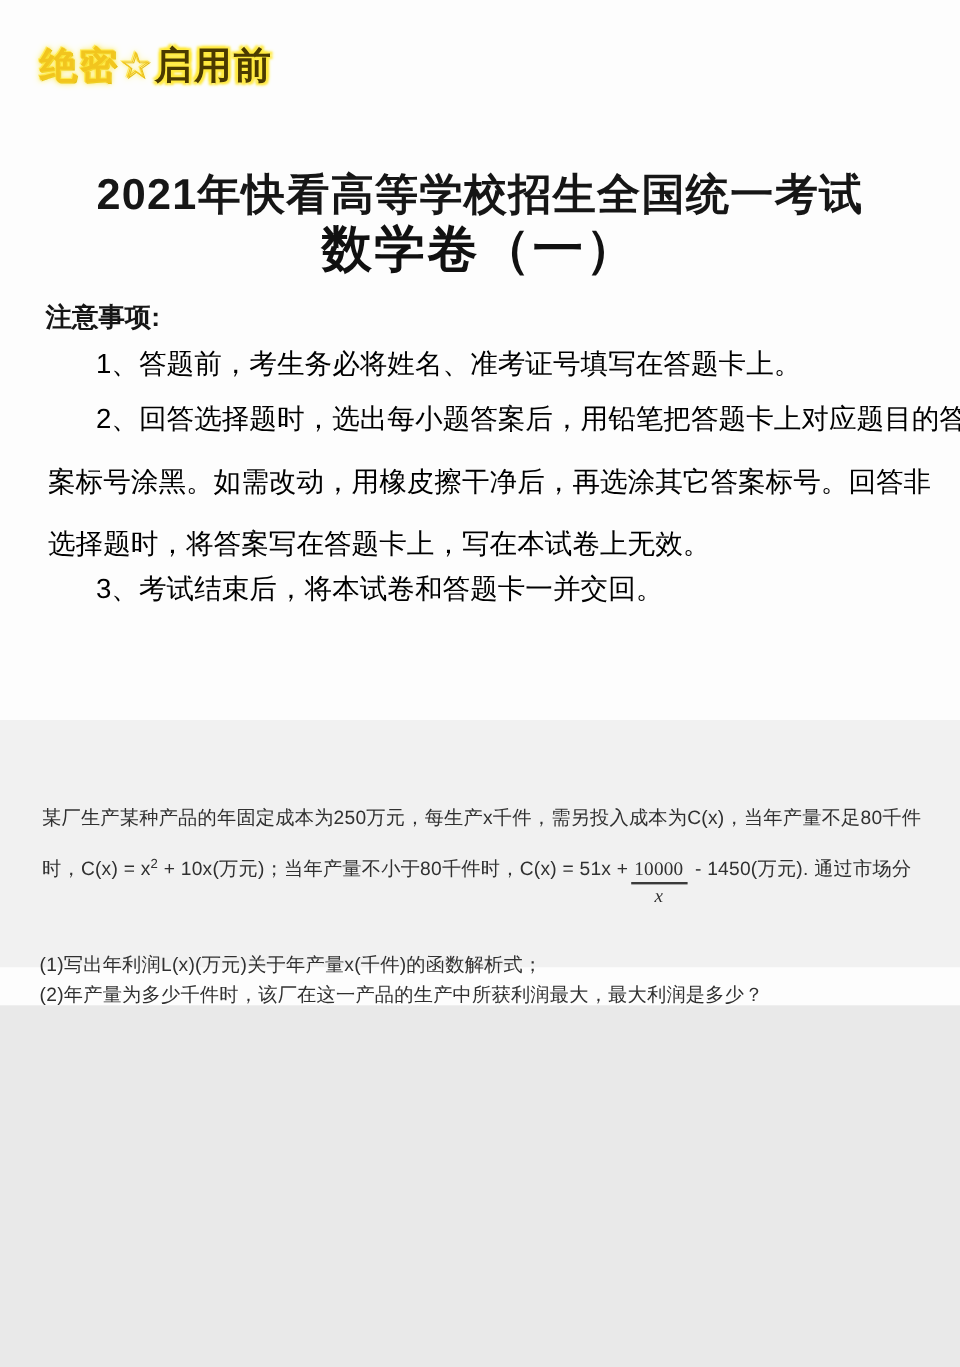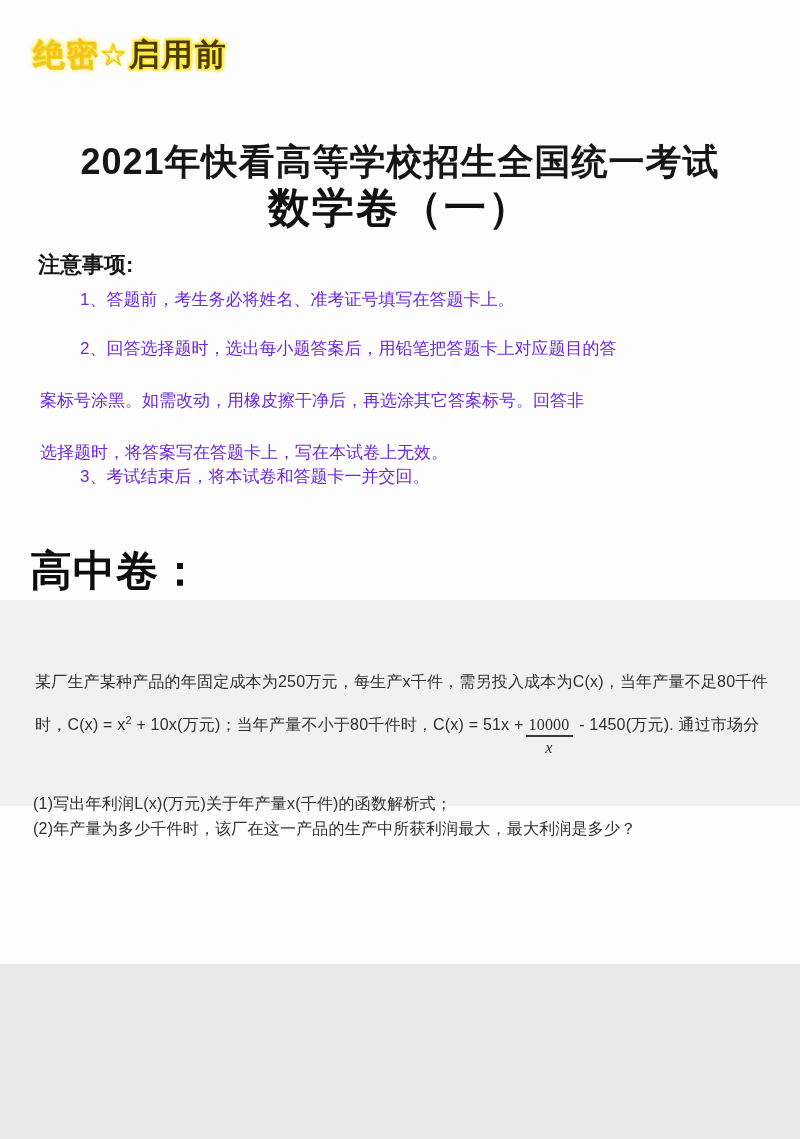--- a/index.html
+++ b/index.html
@@ -1,18 +1,18 @@
 <!DOCTYPE html>
 <html lang="zh"><head>
 <meta charset="utf-8">
 <style>
   html,body{margin:0;padding:0;background:#e9e9e9;}
   .page{
     position:relative;
-    width:800px;height:964px;
+    width:800px;height:838px;
     margin:0 auto;
     background:#fdfdfd;
     overflow:hidden;
     font-family:"Liberation Sans","DejaVu Sans",sans-serif;
     color:#1f1f1f;
   }
   
   .badge{
     position:absolute;left:33px;top:34px;
     font-size:31px;font-weight:bold;letter-spacing:2px;white-space:nowrap;
@@ -32,25 +32,25 @@
   }
   .title2{
     position:absolute;left:0;right:0;top:180px;
     text-align:center;font-size:42px;font-weight:bold;color:#111;letter-spacing:2px;
   }
   
   .notice-heading{
     position:absolute;left:38px;top:250px;
     font-size:22px;font-weight:bold;color:#161616;
   }
-  .notice-item{position:absolute;font-size:17px;color:#6d28d9;white-space:nowrap;}
+  .notice-item{position:absolute;font-size:23px;color:#000000;white-space:nowrap;}
   .ni-1{left:80px;top:288px;}
   .ni-2{left:40px;top:323px;line-height:52px;}
   .ni-2 .first{padding-left:40px;}
-  .ni-3{left:80px;top:465px;}
+  .ni-3{left:80px;top:475px;}
   
   .section-heading{
     position:absolute;left:30px;top:543px;
     font-size:42px;font-weight:bold;color:#0d0d0d;letter-spacing:1px;
   }
   
   .problem-bg{
     position:absolute;left:0;top:600px;width:800px;height:206px;
     background:#f1f1f1;
   }
@@ -98,21 +98,20 @@
   <div class="notice-item ni-1">1、答题前，考生务必将姓名、准考证号填写在答题卡上。</div>
 
   <div class="notice-item ni-2">
     <div class="first">2、回答选择题时，选出每小题答案后，用铅笔把答题卡上对应题目的答</div>
     <div>案标号涂黑。如需改动，用橡皮擦干净后，再选涂其它答案标号。回答非</div>
     <div>选择题时，将答案写在答题卡上，写在本试卷上无效。</div>
   </div>
 
   <div class="notice-item ni-3">3、考试结束后，将本试卷和答题卡一并交回。</div>
 
-  <div class="section-heading">高中卷：</div>
 
   <div class="problem-bg"></div>
 
   <div class="p-line pl-1">某厂生产某种产品的年固定成本为250万元，每生产x千件，需另投入成本为C(x)，当年产量不足80千件</div>
 
   <div class="p-line pl-2">
     <span>时，C(x) = x</span><sup>2</sup><span> + 10x(万元)；当年产量不小于80千件时，C(x) = 51x +</span><span class="frac"><span class="num">10000</span><span class="den">x</span></span><span> - 1450(万元). 通过市场分</span>
   </div>
 
   <div class="p-line pl-4">(1)写出年利润L(x)(万元)关于年产量x(千件)的函数解析式；</div>

